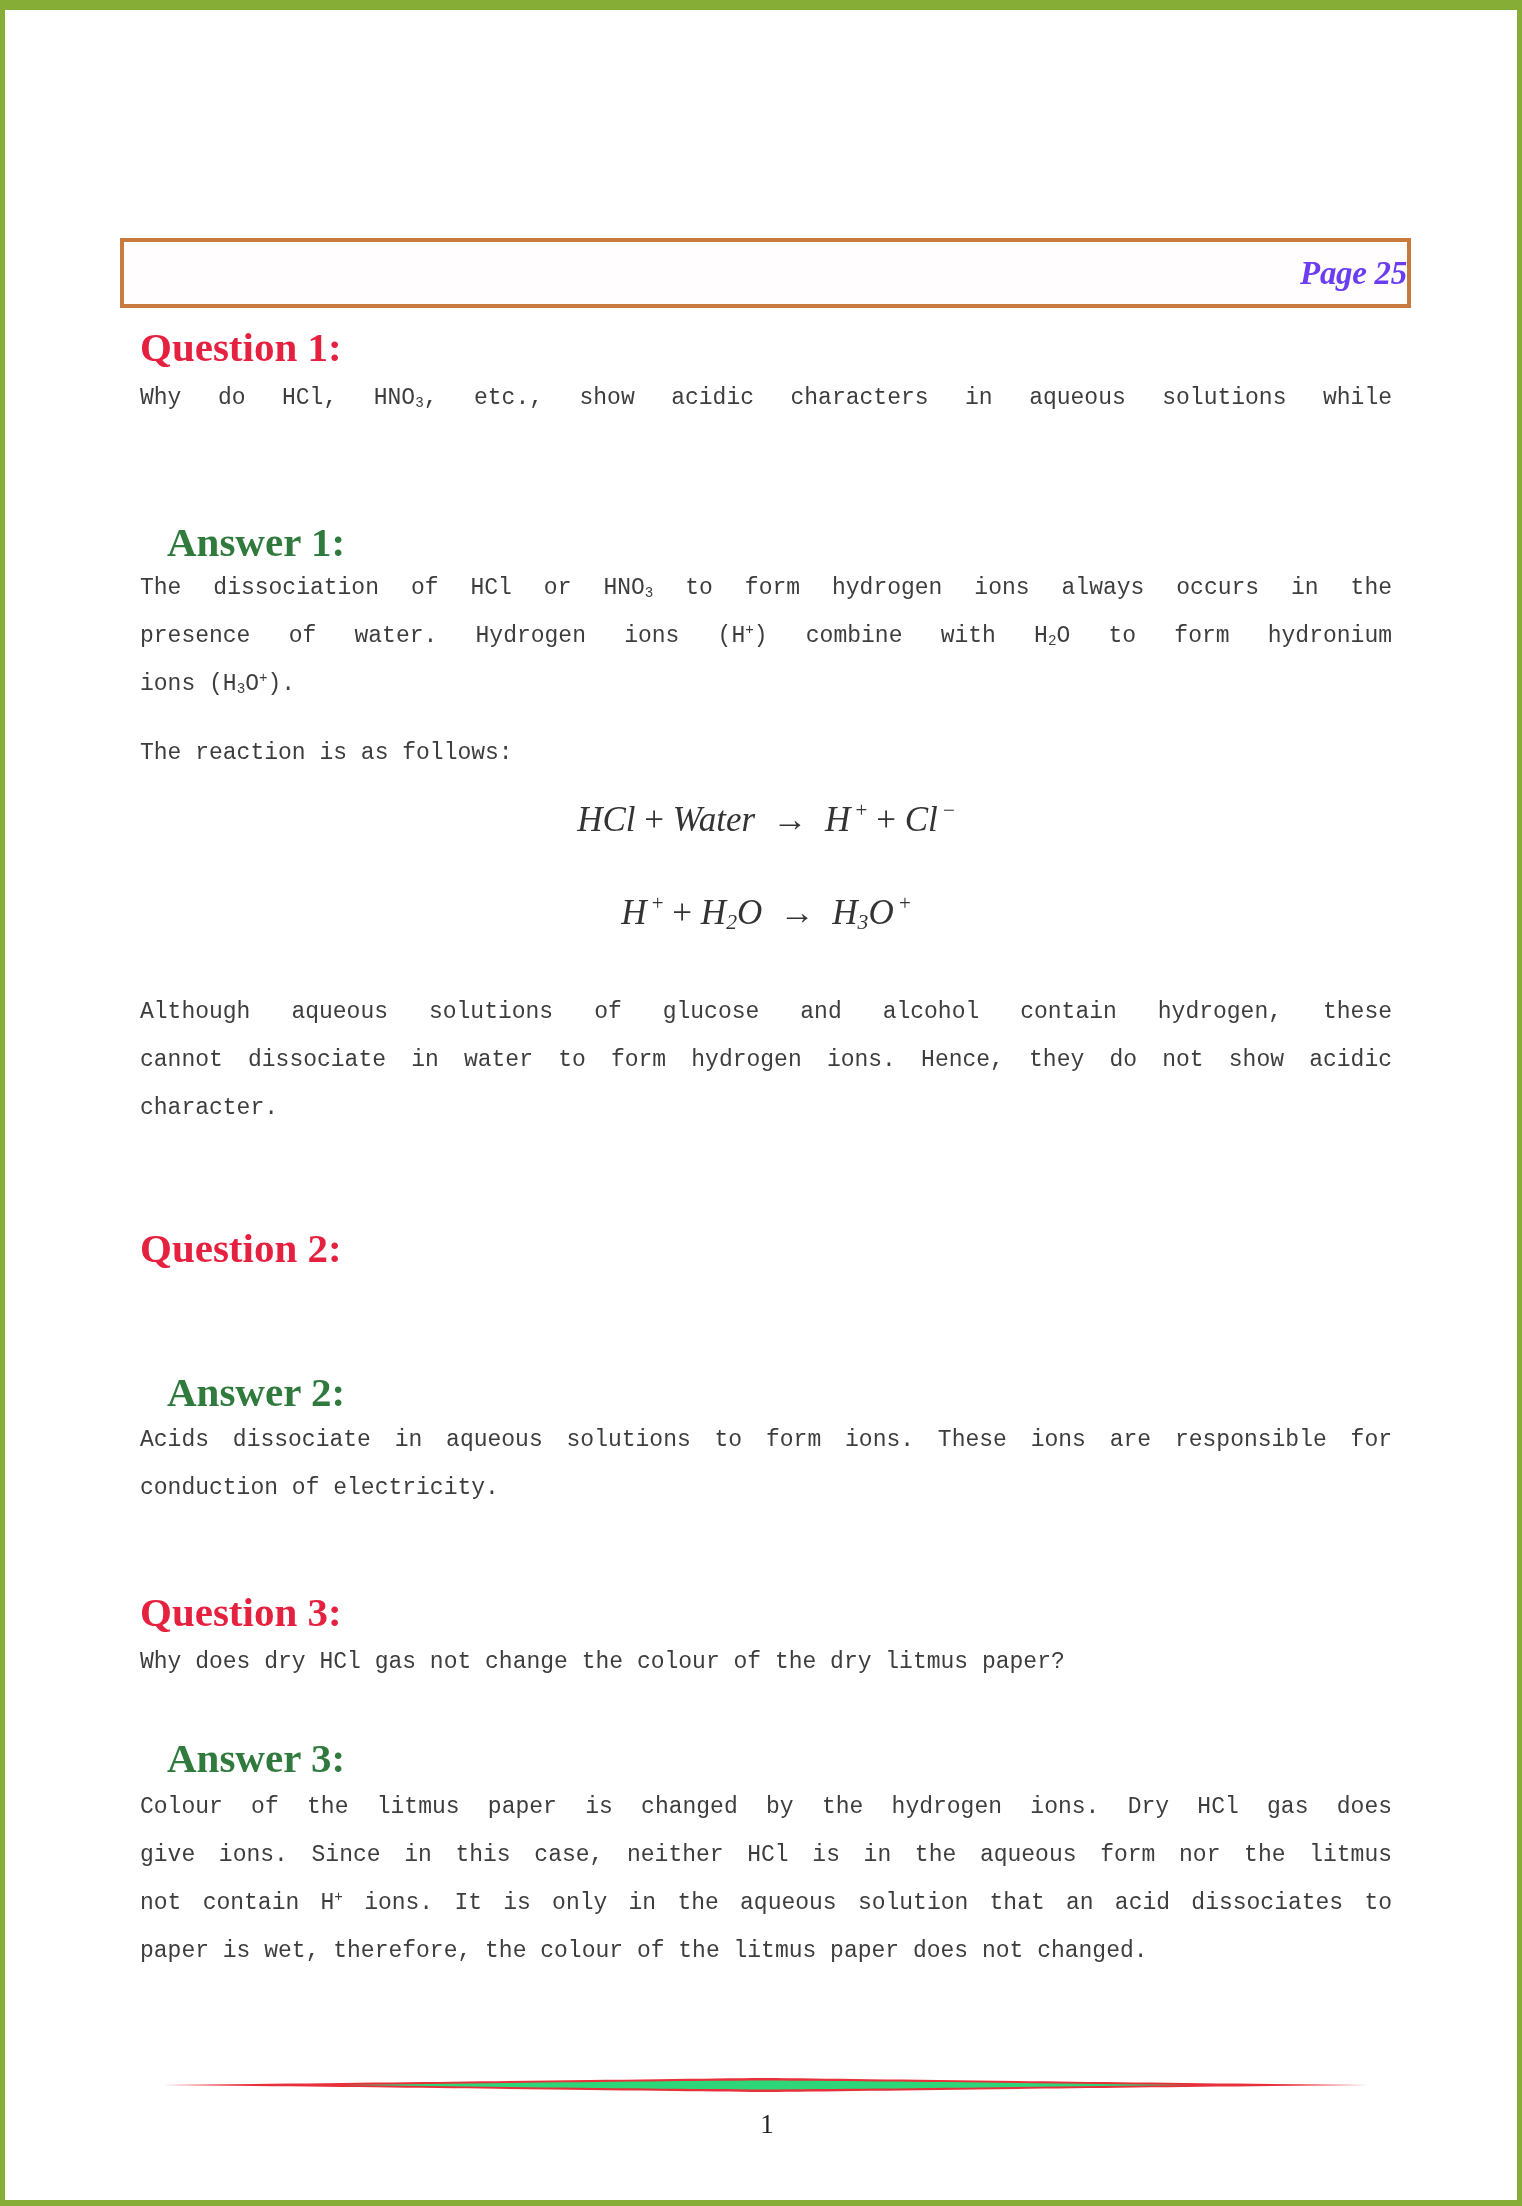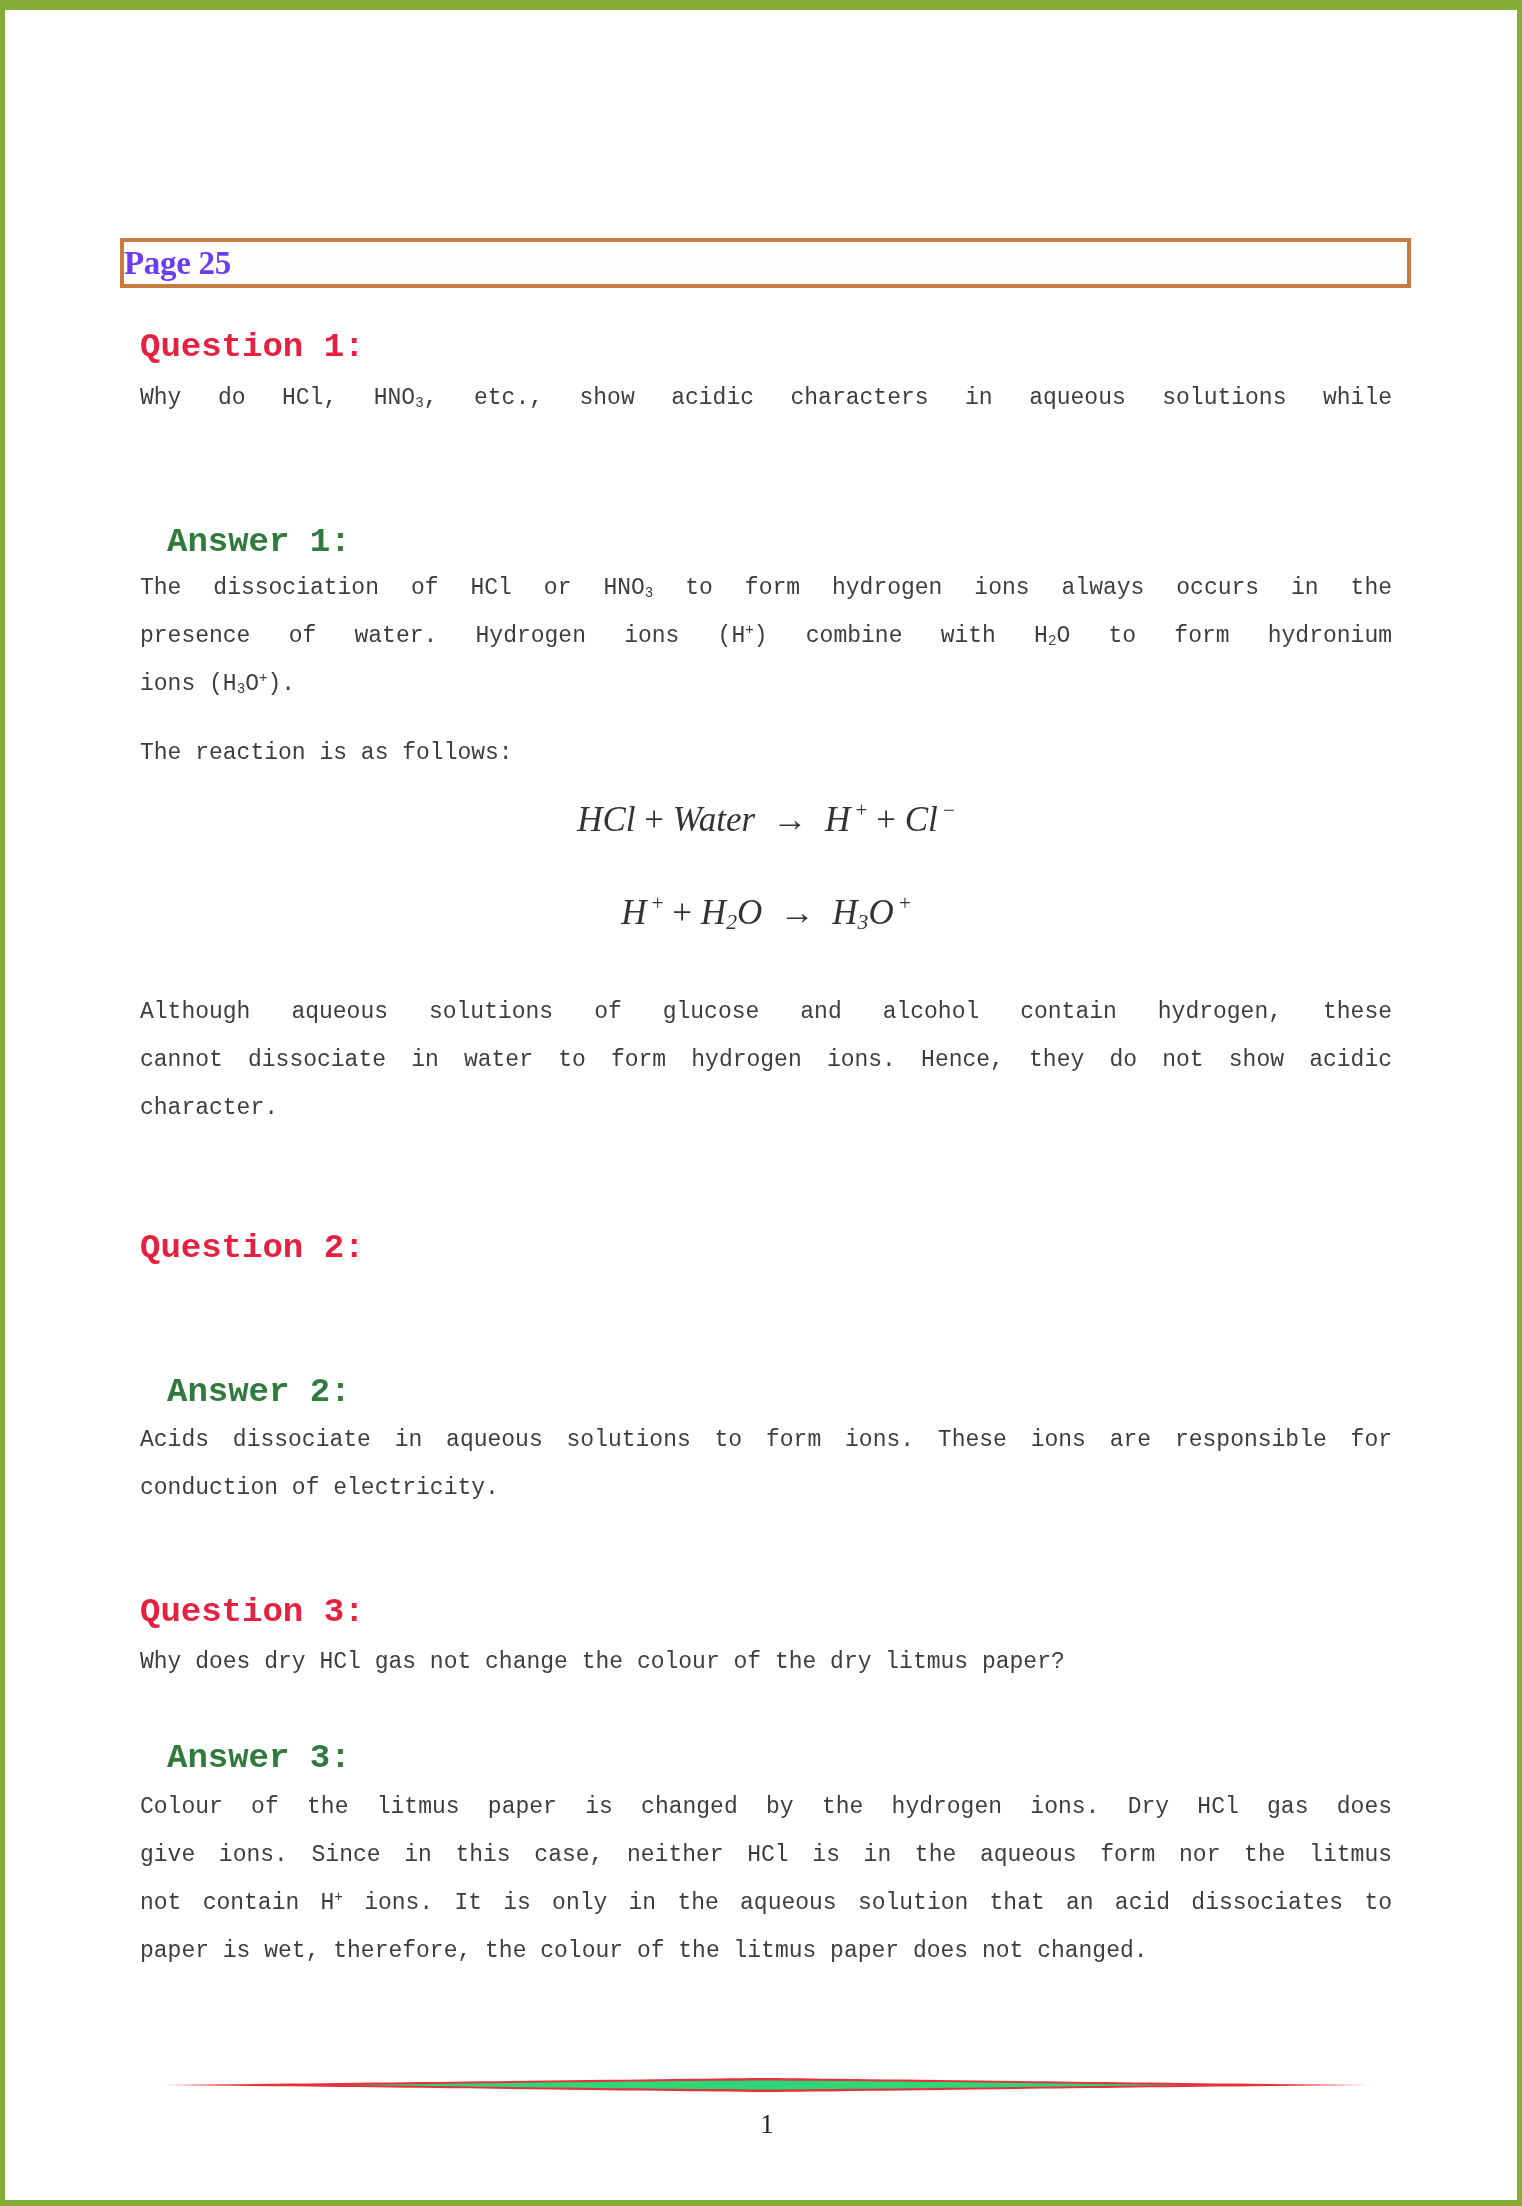--- a/index.html
+++ b/index.html
@@ -4,31 +4,31 @@
 <style>
   html, body { margin: 0; padding: 0; background: #ffffff; }
   body { width: 1522px; height: 2206px; position: relative; overflow: hidden; }
   .page {
     position: absolute; left: 0; top: 0; width: 1522px; height: 2206px;
     box-sizing: border-box; background: #ffffff;
     border-left: 5px solid #86ad36; border-right: 5px solid #86ad36;
     border-top: 10px solid #86ad36; border-bottom: 6px solid #86ad36;
   }
   .title-box {
-    position: absolute; left: 115px; top: 228px; width: 1291px; height: 50px;
+    position: absolute; left: 115px; top: 228px; width: 1291px; height: 70px;
     box-sizing: border-box; border: 4px solid #c97b3f; background: #fffdfd;
-    display: flex; align-items: center; justify-content: flex-start;
+    display: flex; align-items: center; justify-content: flex-end; font-style: italic;
   }
   .title-text {
     font-family: "Liberation Serif", "DejaVu Serif", serif;
     font-weight: bold; font-size: 33px; color: #6a3df0; letter-spacing: -0.3px;
   }
   .q-head, .a-head {
-    position: absolute; font-family: Liberation Mono, monospace;
-    font-weight: bold; font-size: 34px; line-height: 48px; white-space: nowrap;
+    position: absolute; font-family: Liberation Serif, serif;
+    font-weight: bold; font-size: 41px; line-height: 48px; white-space: nowrap;
   }
   .q-head { left: 135px; color: #e5213f; }
   .a-head { left: 162px; color: #2f7a3c; }
   .para {
     position: absolute; left: 135px; width: 1252px;
     font-family: Liberation Mono, monospace;
     font-size: 23px; line-height: 48px; color: #3d3d3d;
   }
   .para .line { display: block; white-space: nowrap; text-align: justify; text-align-last: justify; height: 48px; }
   .para .line.last { text-align-last: left; }

